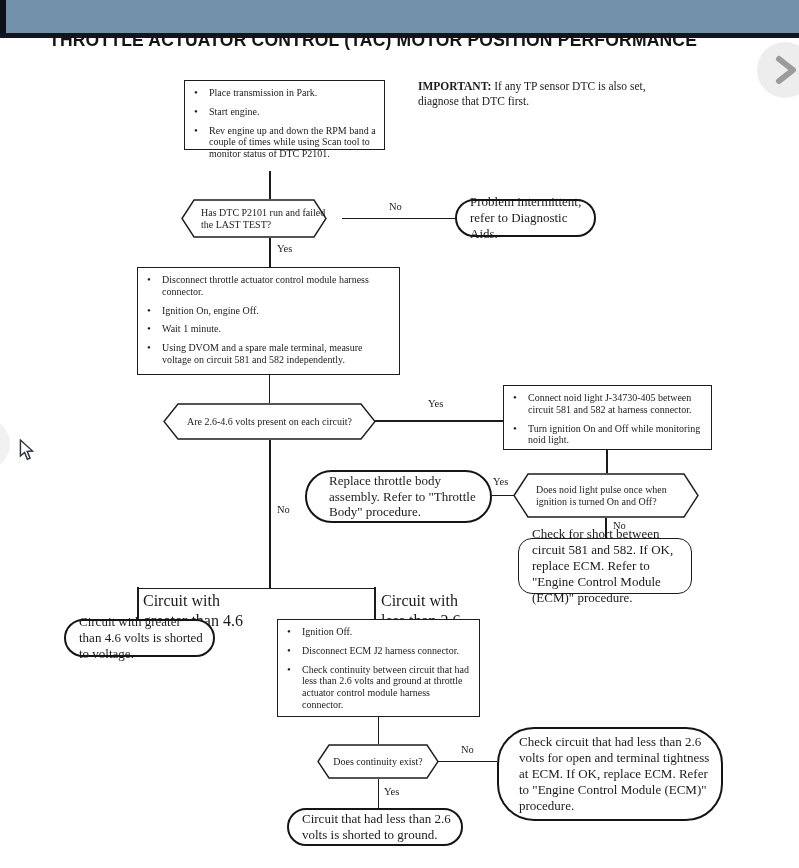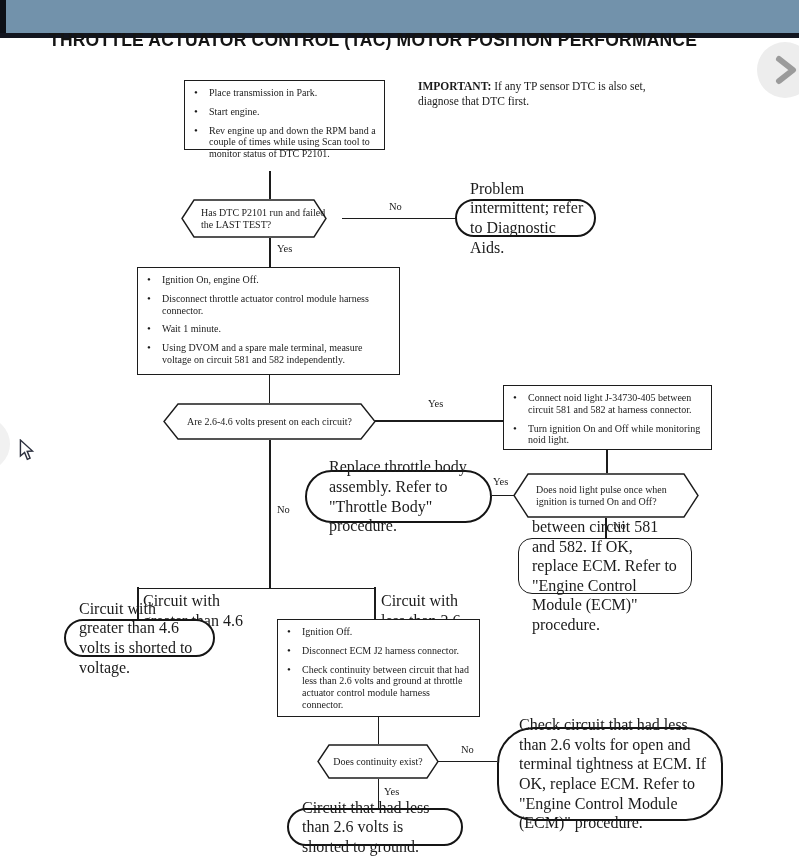--- a/index.html
+++ b/index.html
@@ -20,21 +20,21 @@
   
   .title{left:49px;top:30px;width:690px;font-family:"Liberation Sans",sans-serif;
          font-weight:bold;font-size:17.5px;letter-spacing:.2px;color:#141414;white-space:nowrap;}
   .important{left:418px;top:79px;width:228px;font-size:11.5px;line-height:1.28;}
   .important b{font-weight:bold;}
   
   .box{position:absolute;border:1.5px solid #1c1c1c;background:#fff;box-sizing:border-box;}
   .rbox{border-radius:14px;display:flex;align-items:center;}
   .oval{position:absolute;border:2px solid #151515;background:#fff;box-sizing:border-box;
         display:flex;align-items:center;}
-  .oval .txt,.rbox .txt{font-size:16px;line-height:1.22;padding:0 9px 0 13px;}
+  .oval .txt,.rbox .txt{font-size:13px;line-height:1.22;padding:0 9px 0 13px;}
   .bullets{margin:0;padding:6px 6px 2px 7px;list-style:none;}
   .bullets li{position:relative;padding-left:17px;margin-bottom:7px;font-size:10px;line-height:1.18;}
   .bullets li::before{content:"\2022";position:absolute;left:2px;top:-1px;font-size:11px;}
   .hex{position:absolute;}
   .hex svg{position:absolute;left:0;top:0;}
   .hex .txt{position:absolute;left:0;top:0;right:0;bottom:0;display:flex;align-items:center;
             font-size:10px;line-height:1.18;}
   .hex .txt.center{justify-content:center;text-align:center;}
   .hex .txt.left{padding-left:20px;text-align:left;}
   .vline{position:absolute;width:1.5px;background:#1c1c1c;}
@@ -94,22 +94,22 @@
 <div class="box" style="left:184px;top:80px;width:201px;height:70px;">
   <ul class="bullets">
     <li>Place transmission in Park.</li>
     <li>Start engine.</li>
     <li>Rev engine up and down the RPM band a couple of times while using Scan tool to monitor status of DTC P2101.</li>
   </ul>
 </div>
 
 <div class="box" style="left:137px;top:267px;width:263px;height:108px;">
   <ul class="bullets">
+    <li>Disconnect throttle actuator control module harness connector.</li>
     <li>Ignition On, engine Off.</li>
-    <li>Disconnect throttle actuator control module harness connector.</li>
     <li>Wait 1 minute.</li>
     <li>Using DVOM and a spare male terminal, measure voltage on circuit 581 and 582 independently.</li>
   </ul>
 </div>
 
 <div class="box" style="left:503px;top:385px;width:209px;height:65px;">
   <ul class="bullets">
     <li>Connect noid light J-34730-405 between circuit 581 and 582 at harness connector.</li>
     <li>Turn ignition On and Off while monitoring noid light.</li>
   </ul>

